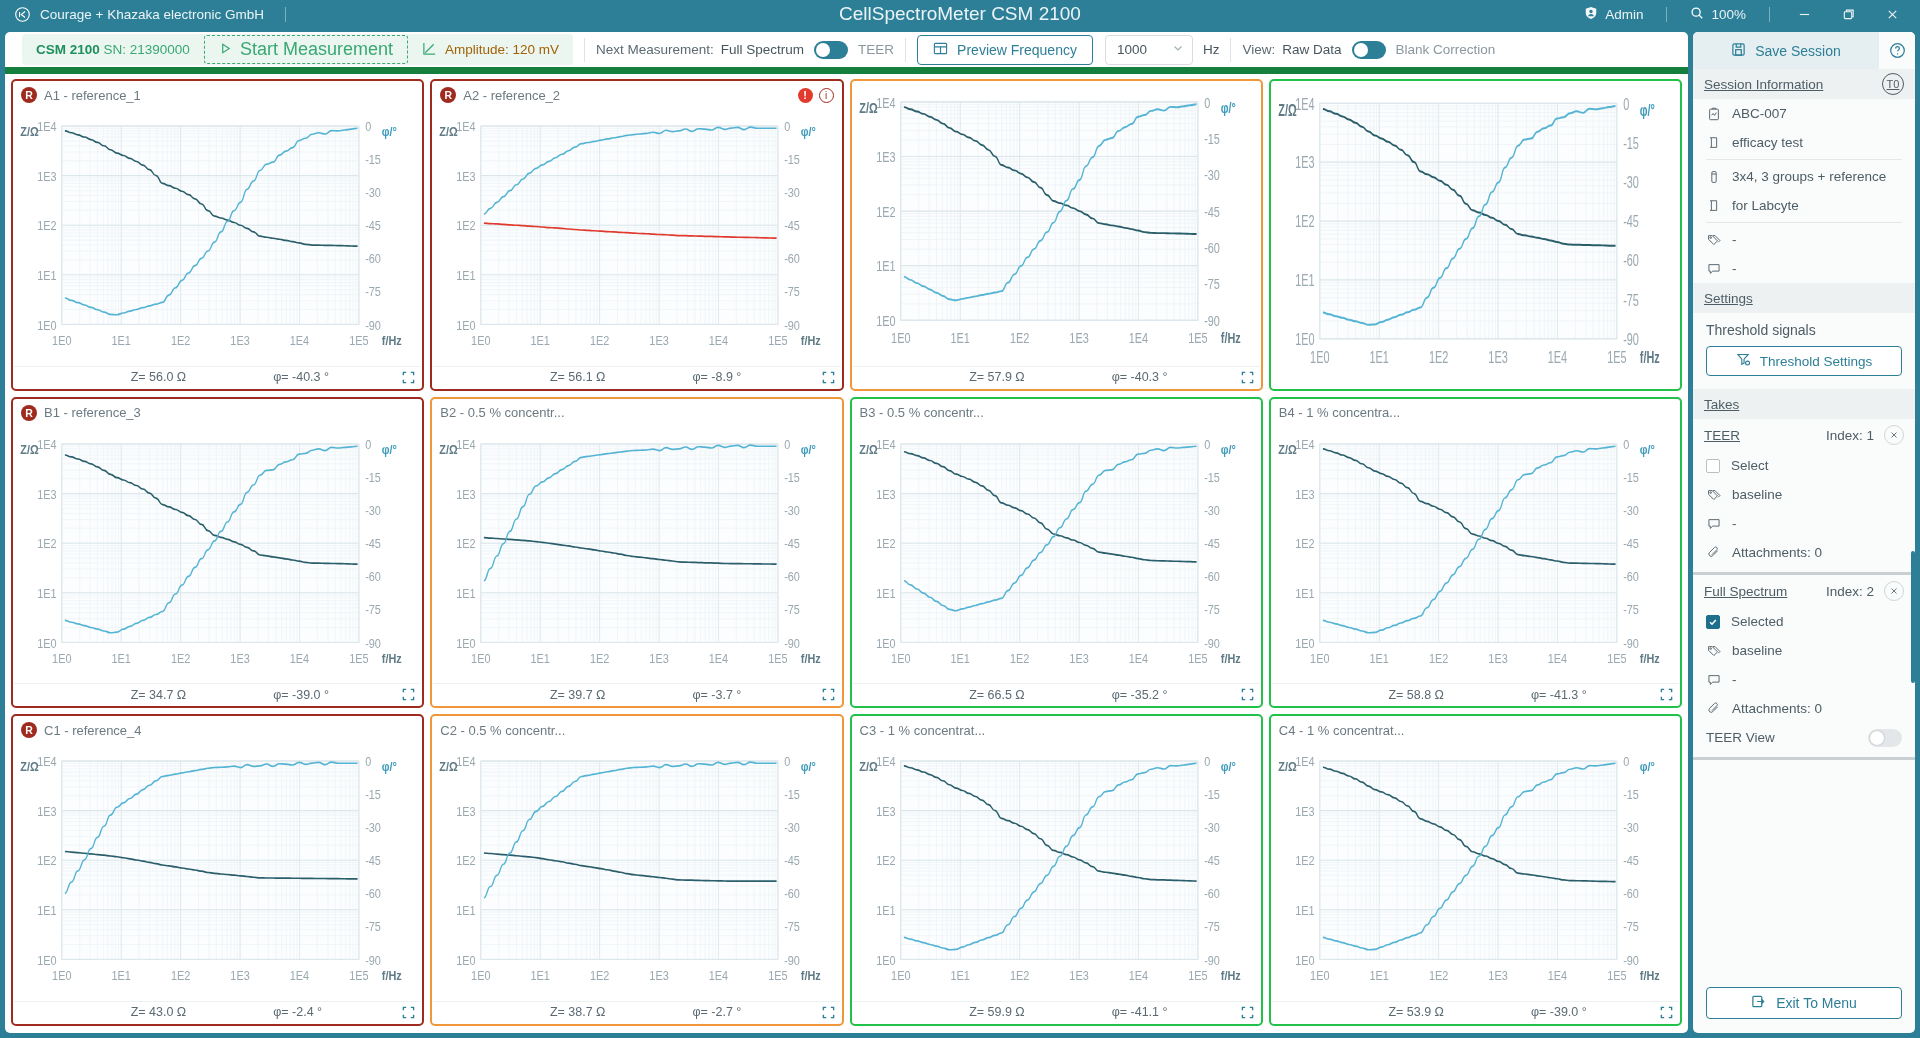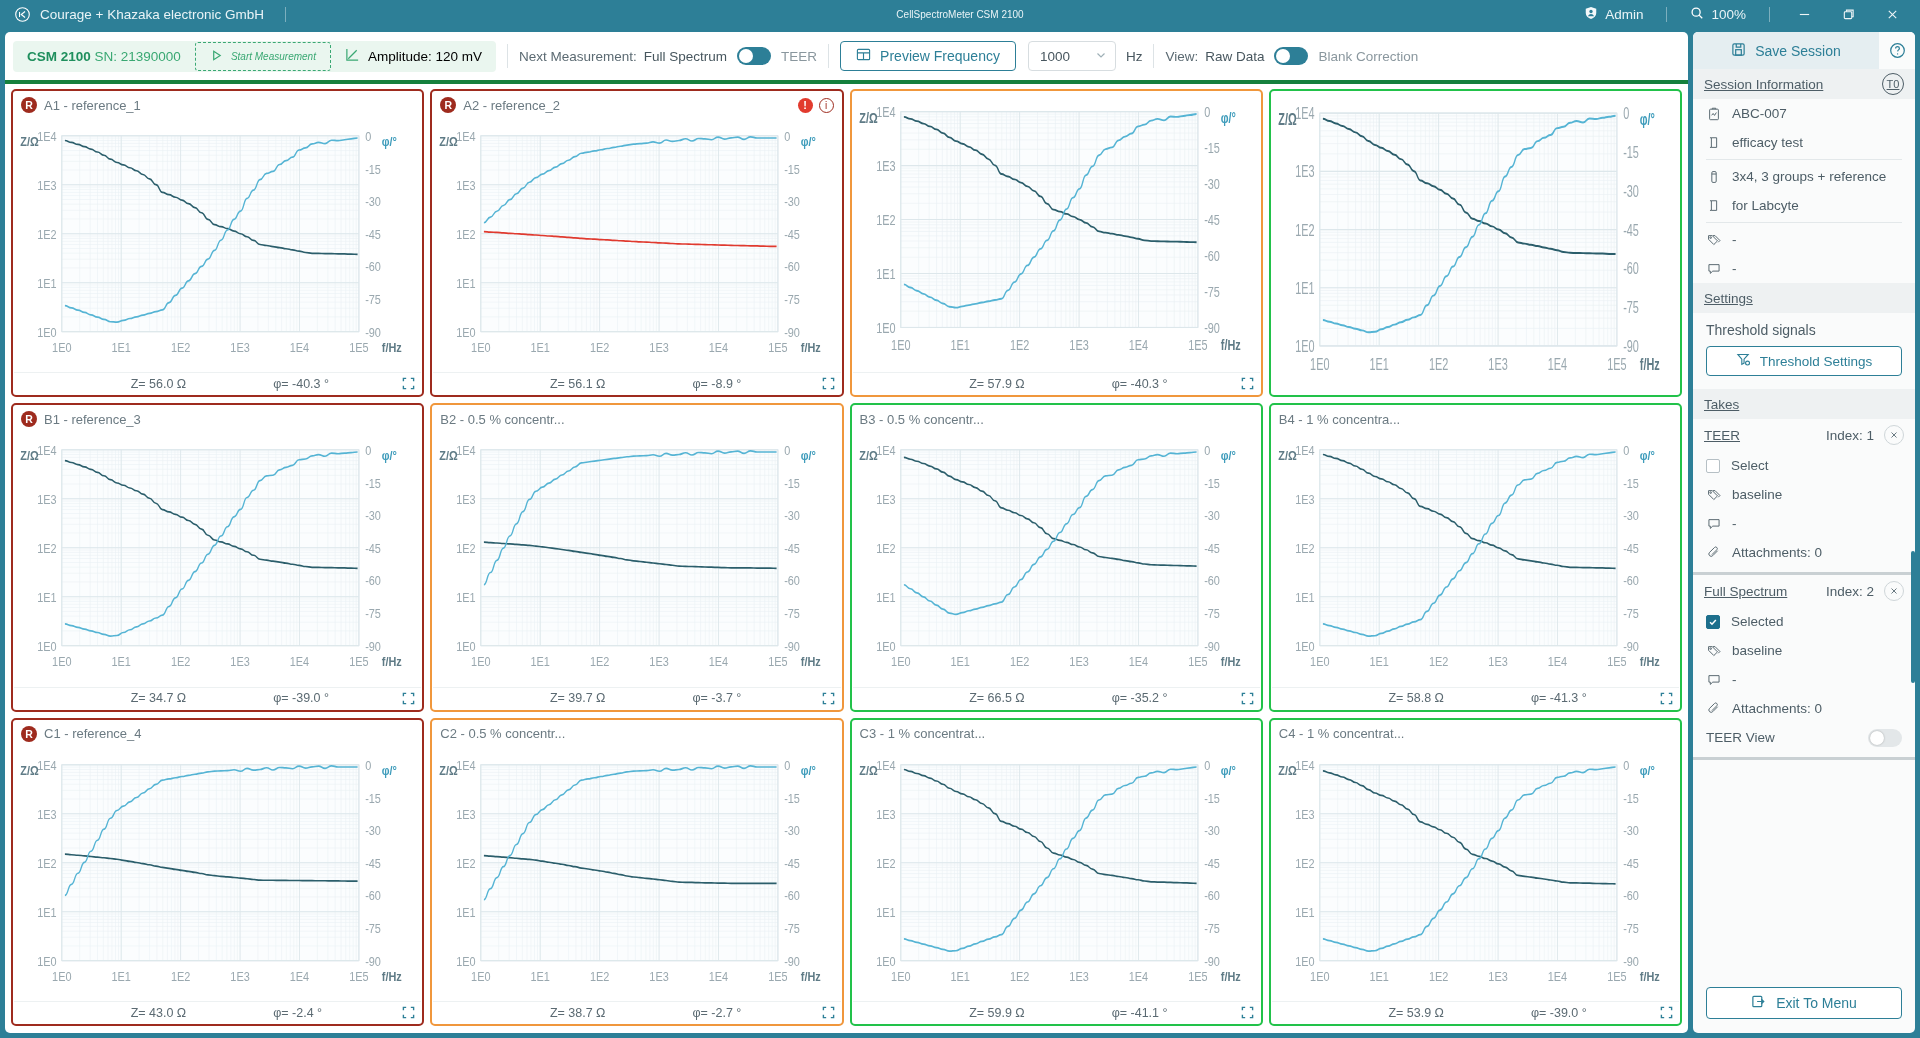--- a/index.html
+++ b/index.html
@@ -14,54 +14,54 @@
   .titlebar {
     height: 28px; background: #2d7f97; color: #eaf4f7;
     display: flex; align-items: center; font-size: 13.5px;
     padding: 0 6px 0 14px; position: relative;
   }
   .tb-left { display: flex; align-items: center; gap: 9px; }
   .tb-logo { width: 17px; height: 17px; flex: 0 0 auto; }
   .tb-div { width: 1px; height: 15px; background: rgba(255,255,255,.38); margin: 0 12px; }
   .tb-center {
     position: absolute; left: 0; right: 0; text-align: center;
-    font-size: 10px; pointer-events: none;
+    font-size: 19px; pointer-events: none;
   }
   .tb-right { margin-left: auto; display: flex; align-items: center; gap: 0; z-index: 2; }
   .tb-item { display: flex; align-items: center; gap: 7px; padding: 0 11px; font-size: 13.5px; }
   .tb-win { width: 44px; height: 28px; display: flex; align-items: center; justify-content: center; }
   .tb-win svg { opacity: .92; }
 
   
   .app { display: flex; height: 1010px; background: #2d7f97; padding: 4px 5px 5px 5px; gap: 5px; }
   .mainpane {
     flex: 1 1 auto; background: #ffffff; border-radius: 5px;
     display: flex; flex-direction: column; overflow: hidden;
   }
 
   
   .toolbar {
-    height: 52px; display: flex; align-items: center;
-    padding: 0 8px; gap: 0; flex: 0 0 auto;
-    border-bottom: 4px solid #15803d;
+    height: 42px; display: flex; align-items: center;
+    padding: 0 17px; gap: 0; flex: 0 0 auto;
+    border-bottom: 7px solid #15803d;
   }
   .tg-green {
     display: flex; align-items: center; background: #eaf6ef;
     border-radius: 4px; height: 31px;
   }
   .sn { font-size: 13.5px; color: #3aa873; padding: 0 14px; white-space: nowrap; }
   .sn b { color: #1f8f5d; font-weight: bold; }
   .startbtn {
     display: flex; align-items: center; gap: 8px;
     border: 1px dashed #3aa873; border-radius: 3px;
-    height: 29px; padding: 0 14px; color: #3aa873; font-size: 10px;
-    cursor: pointer; background: #eaf6ef; font-style: italic;
+    height: 29px; padding: 0 14px; color: #3aa873; font-size: 18px;
+    cursor: pointer; background: #eaf6ef;
   }
   .amp {
-    display: flex; align-items: center; gap: 8px; color: #000000;
+    display: flex; align-items: center; gap: 8px; color: #a16207;
     font-size: 13.5px; padding: 0 14px; height: 31px;
   }
   .tdiv { width: 1px; height: 24px; background: #dde3e6; margin: 0 11px; }
   .tlabel { font-size: 13.5px; color: #5b6a72; white-space: nowrap; }
   .tlabel.dim { color: #8a979e; }
   .tval { font-size: 13.5px; color: #47565e; margin-left: 7px; white-space: nowrap; }
 
   .switch {
     width: 34px; height: 18px; border-radius: 9px; background: #2d7f97;
     position: relative; margin: 0 10px; cursor: pointer; flex: 0 0 auto;

